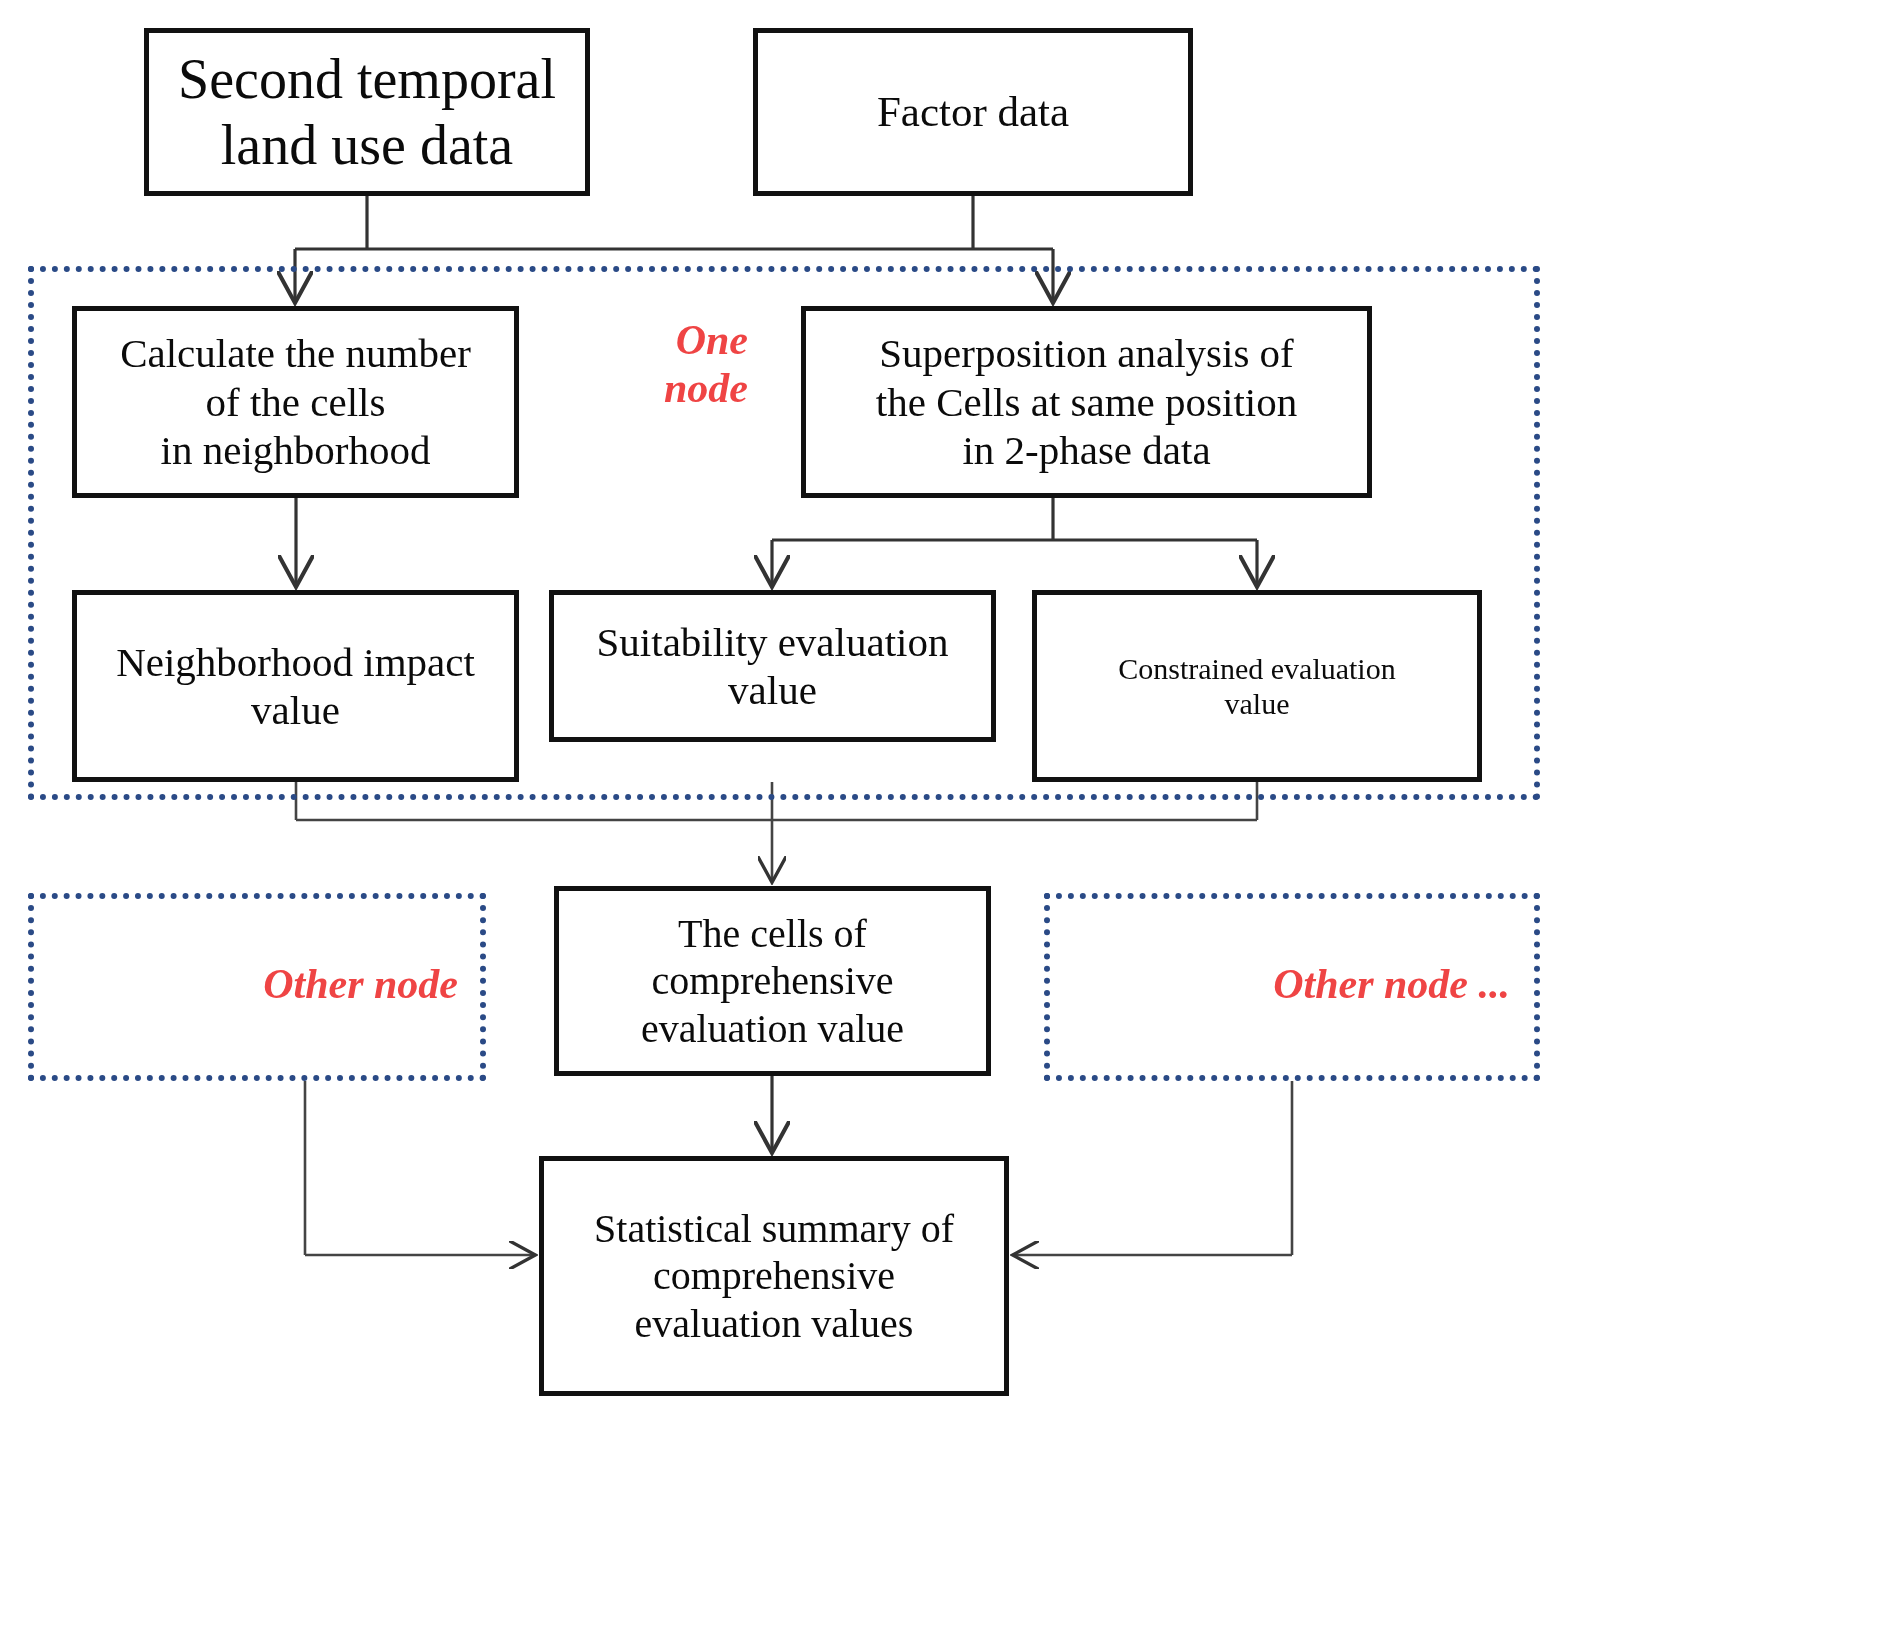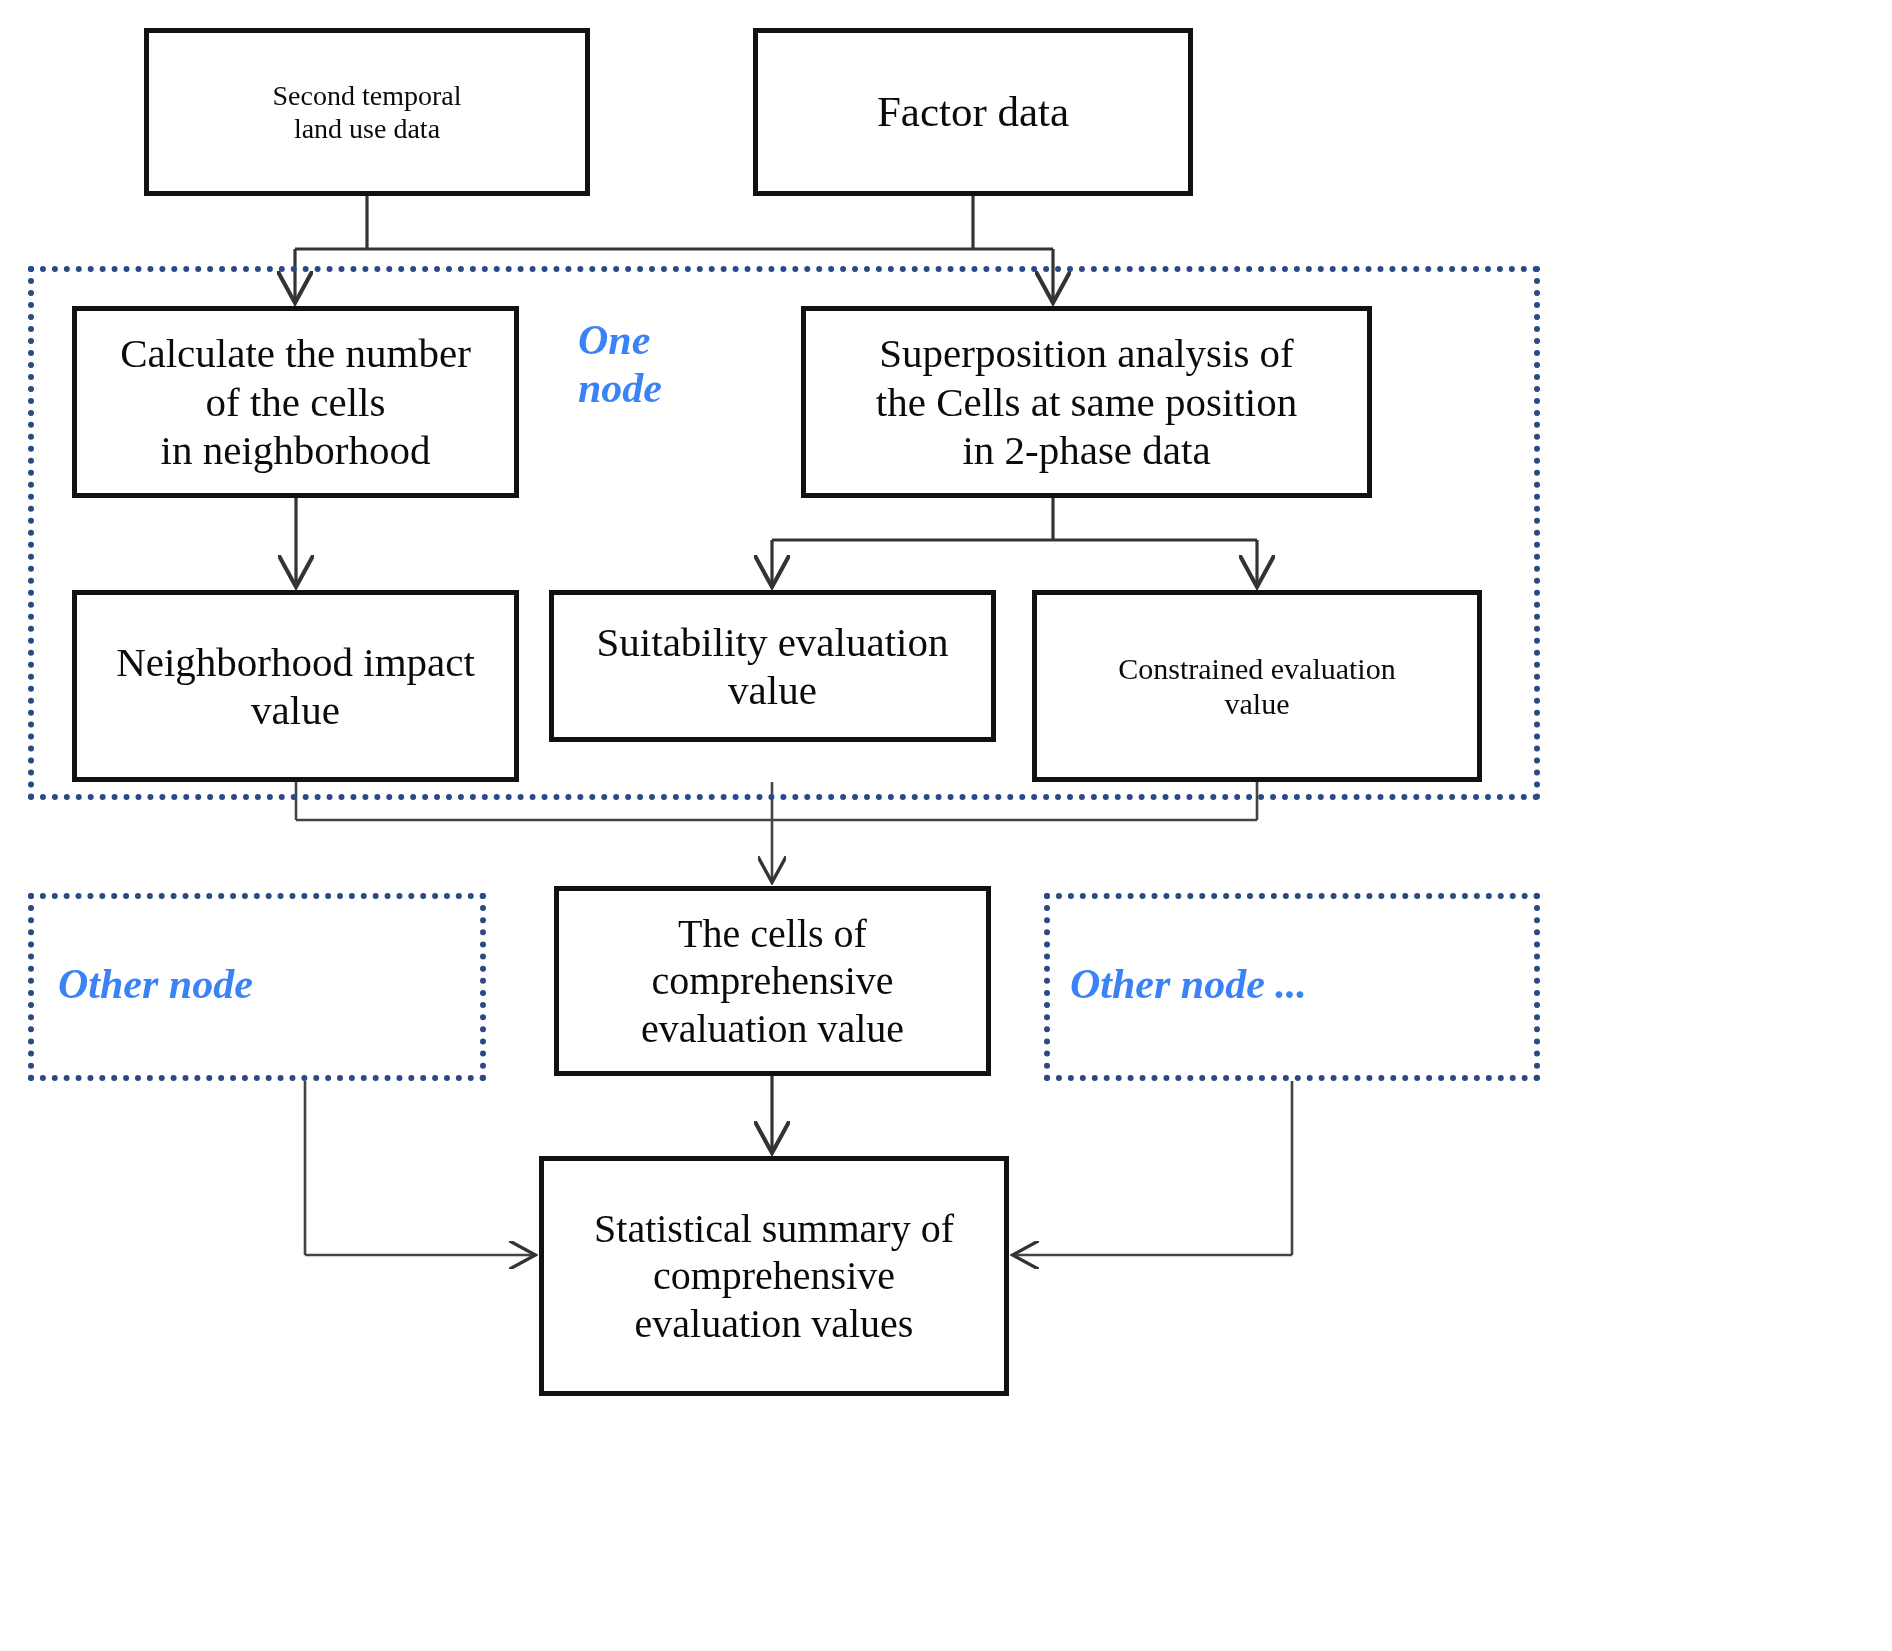--- a/index.html
+++ b/index.html
@@ -43,27 +43,27 @@
   .group {
     position: absolute;
     box-sizing: border-box;
     border: 6px dotted #2a4a86;
     background: transparent;
   }
   .grouplabel {
     position: absolute;
     font-style: italic;
     font-weight: bold;
-    color: #3b82f6;
-    text-align: left;
+    color: #ef4444;
+    text-align: right;
     line-height: 1.15;
     white-space: pre-line;
   }
   
-  #n-second     { left: 144px;  top: 28px;   width: 446px;  height: 168px;  font-size: 28px; }
+  #n-second     { left: 144px;  top: 28px;   width: 446px;  height: 168px;  font-size: 56px; }
   #n-factor     { left: 753px;  top: 28px;   width: 440px;  height: 168px;  font-size: 43px; }
   #n-calc       { left: 72px;   top: 306px;  width: 447px;  height: 192px;  font-size: 41px; }
   #n-super      { left: 768px;  top: 306px;  width: 571px;  height: 192px;  font-size: 41px; margin-left: 33px; }
   #n-neigh      { left: 72px;   top: 590px;  width: 447px;  height: 192px;  font-size: 41px; }
   #n-suit       { left: 549px;  top: 590px;  width: 447px;  height: 152px;  font-size: 41px; }
   #n-constr     { left: 1032px; top: 590px;  width: 450px;  height: 192px;  font-size: 30px; }
   #n-table      { left: 554px;  top: 886px;  width: 437px;  height: 190px;  font-size: 40px; }
   #n-stat       { left: 539px;  top: 1156px; width: 470px;  height: 240px;  font-size: 40px; }
   #g-one        { left: 28px;   top: 266px;  width: 1512px; height: 534px; }
   #g-otherleft  { left: 28px;   top: 893px;  width: 458px;  height: 188px; }

